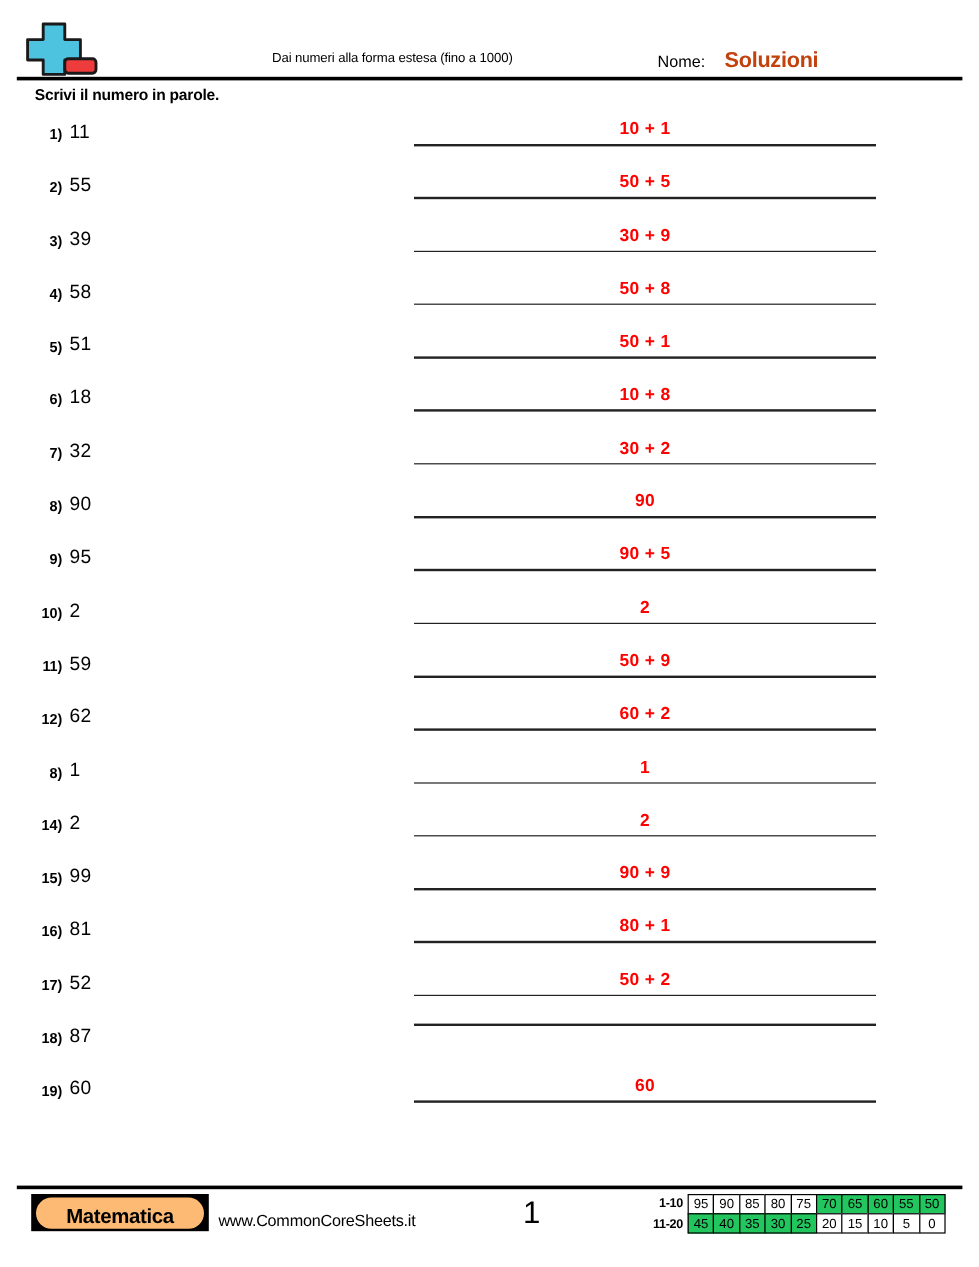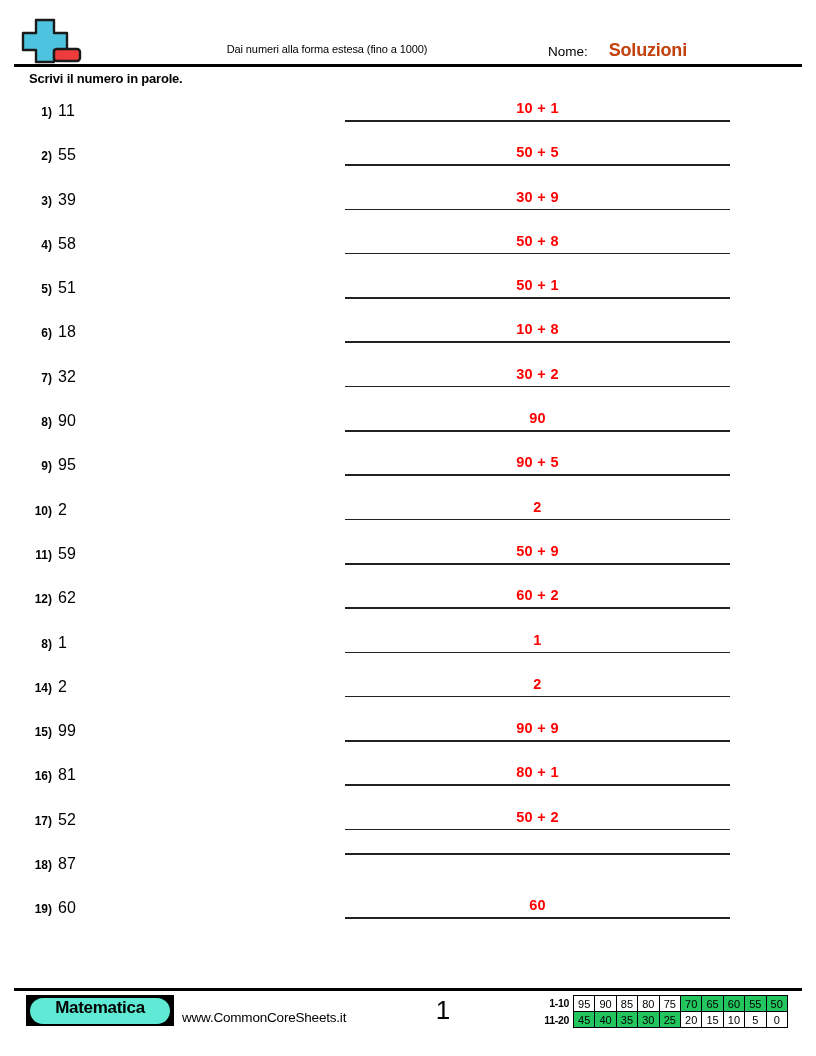--- a/index.html
+++ b/index.html
@@ -39,21 +39,21 @@
     line-height: 19px;
     letter-spacing: -0.1px;
     white-space: nowrap;
   }
   .name-wrap {
     position: absolute;
     left: 548px;
     top: 40px;
     display: flex;
     align-items: baseline;
-    gap: 21px;
+    gap: 16px;
     white-space: nowrap;
   }
   .name-label {
     font-size: 13.5px;
   }
   .name-value {
     font-size: 18px;
     font-weight: bold;
     color: #c2410c;
     letter-spacing: -0.2px;
@@ -152,24 +152,24 @@
     width: 148px;
     height: 31px;
     background: #000000;
     display: flex;
     align-items: center;
     justify-content: center;
   }
   .brand-pill {
     width: 140px;
     height: 26px;
-    background: #5eead4;
+    background: #fdba74;
     border-radius: 13px;
     display: flex;
-    align-items: flex-start;
+    align-items: flex-end;
     justify-content: center;
   }
   .brand-text {
     font-size: 17px;
     font-weight: bold;
     color: #000000;
     letter-spacing: -0.3px;
   }
   .site-url {
     position: absolute;

